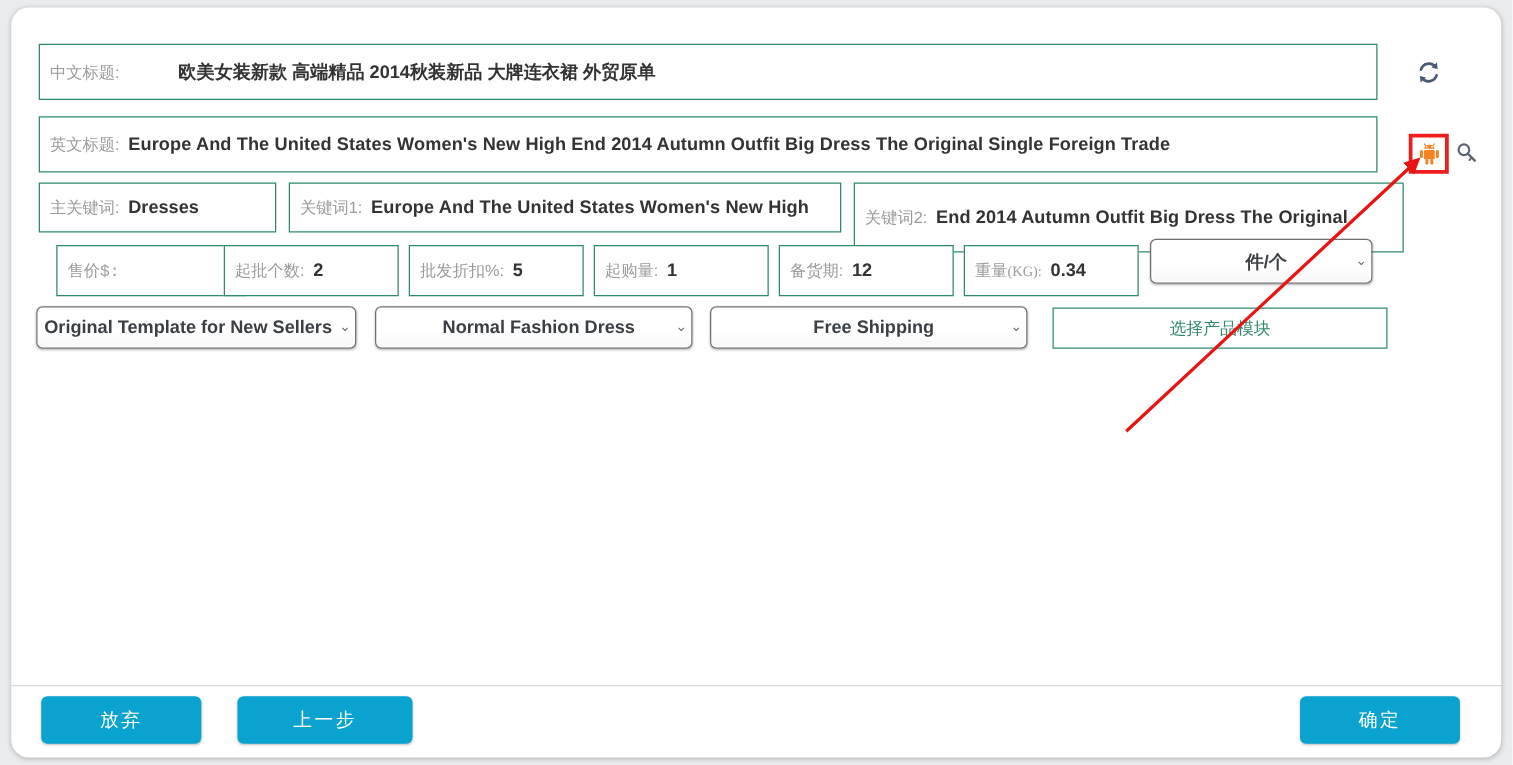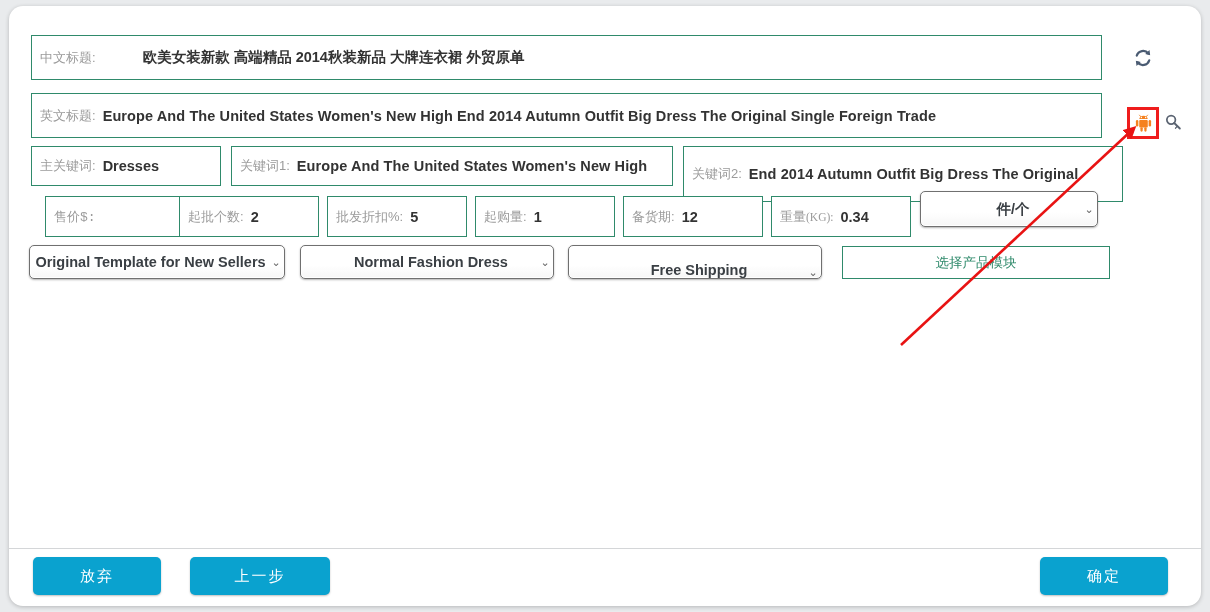--- a/index.html
+++ b/index.html
@@ -232,21 +232,21 @@
     <div class="sel tight" style="left:20px; top:239px; width:256px; height:34px;">
       <span class="sel-text">Original Template for New Sellers</span>
       <span class="sel-caret">⌄</span>
     </div>
 
     <div class="sel" style="left:291px; top:239px; width:254px; height:34px;">
       <span class="sel-text">Normal Fashion Dress</span>
       <span class="sel-caret">⌄</span>
     </div>
 
-    <div class="sel" style="left:559px; top:239px; width:254px; height:34px;align-items:flex-end;">
+    <div class="sel" style="left:559px; top:239px; width:254px; height:34px;">
       <span class="sel-text">Free Shipping</span>
       <span class="sel-caret">⌄</span>
     </div>
 
     <div class="green-btn" style="left:833px; top:240px; width:268px; height:33px;">
       <span>选择产品模块</span>
     </div>
 
     <div class="icon-btn" style="left:1120px; top:38px; width:28px; height:28px;">
       <svg width="20" height="20" viewBox="0 0 24 24">

